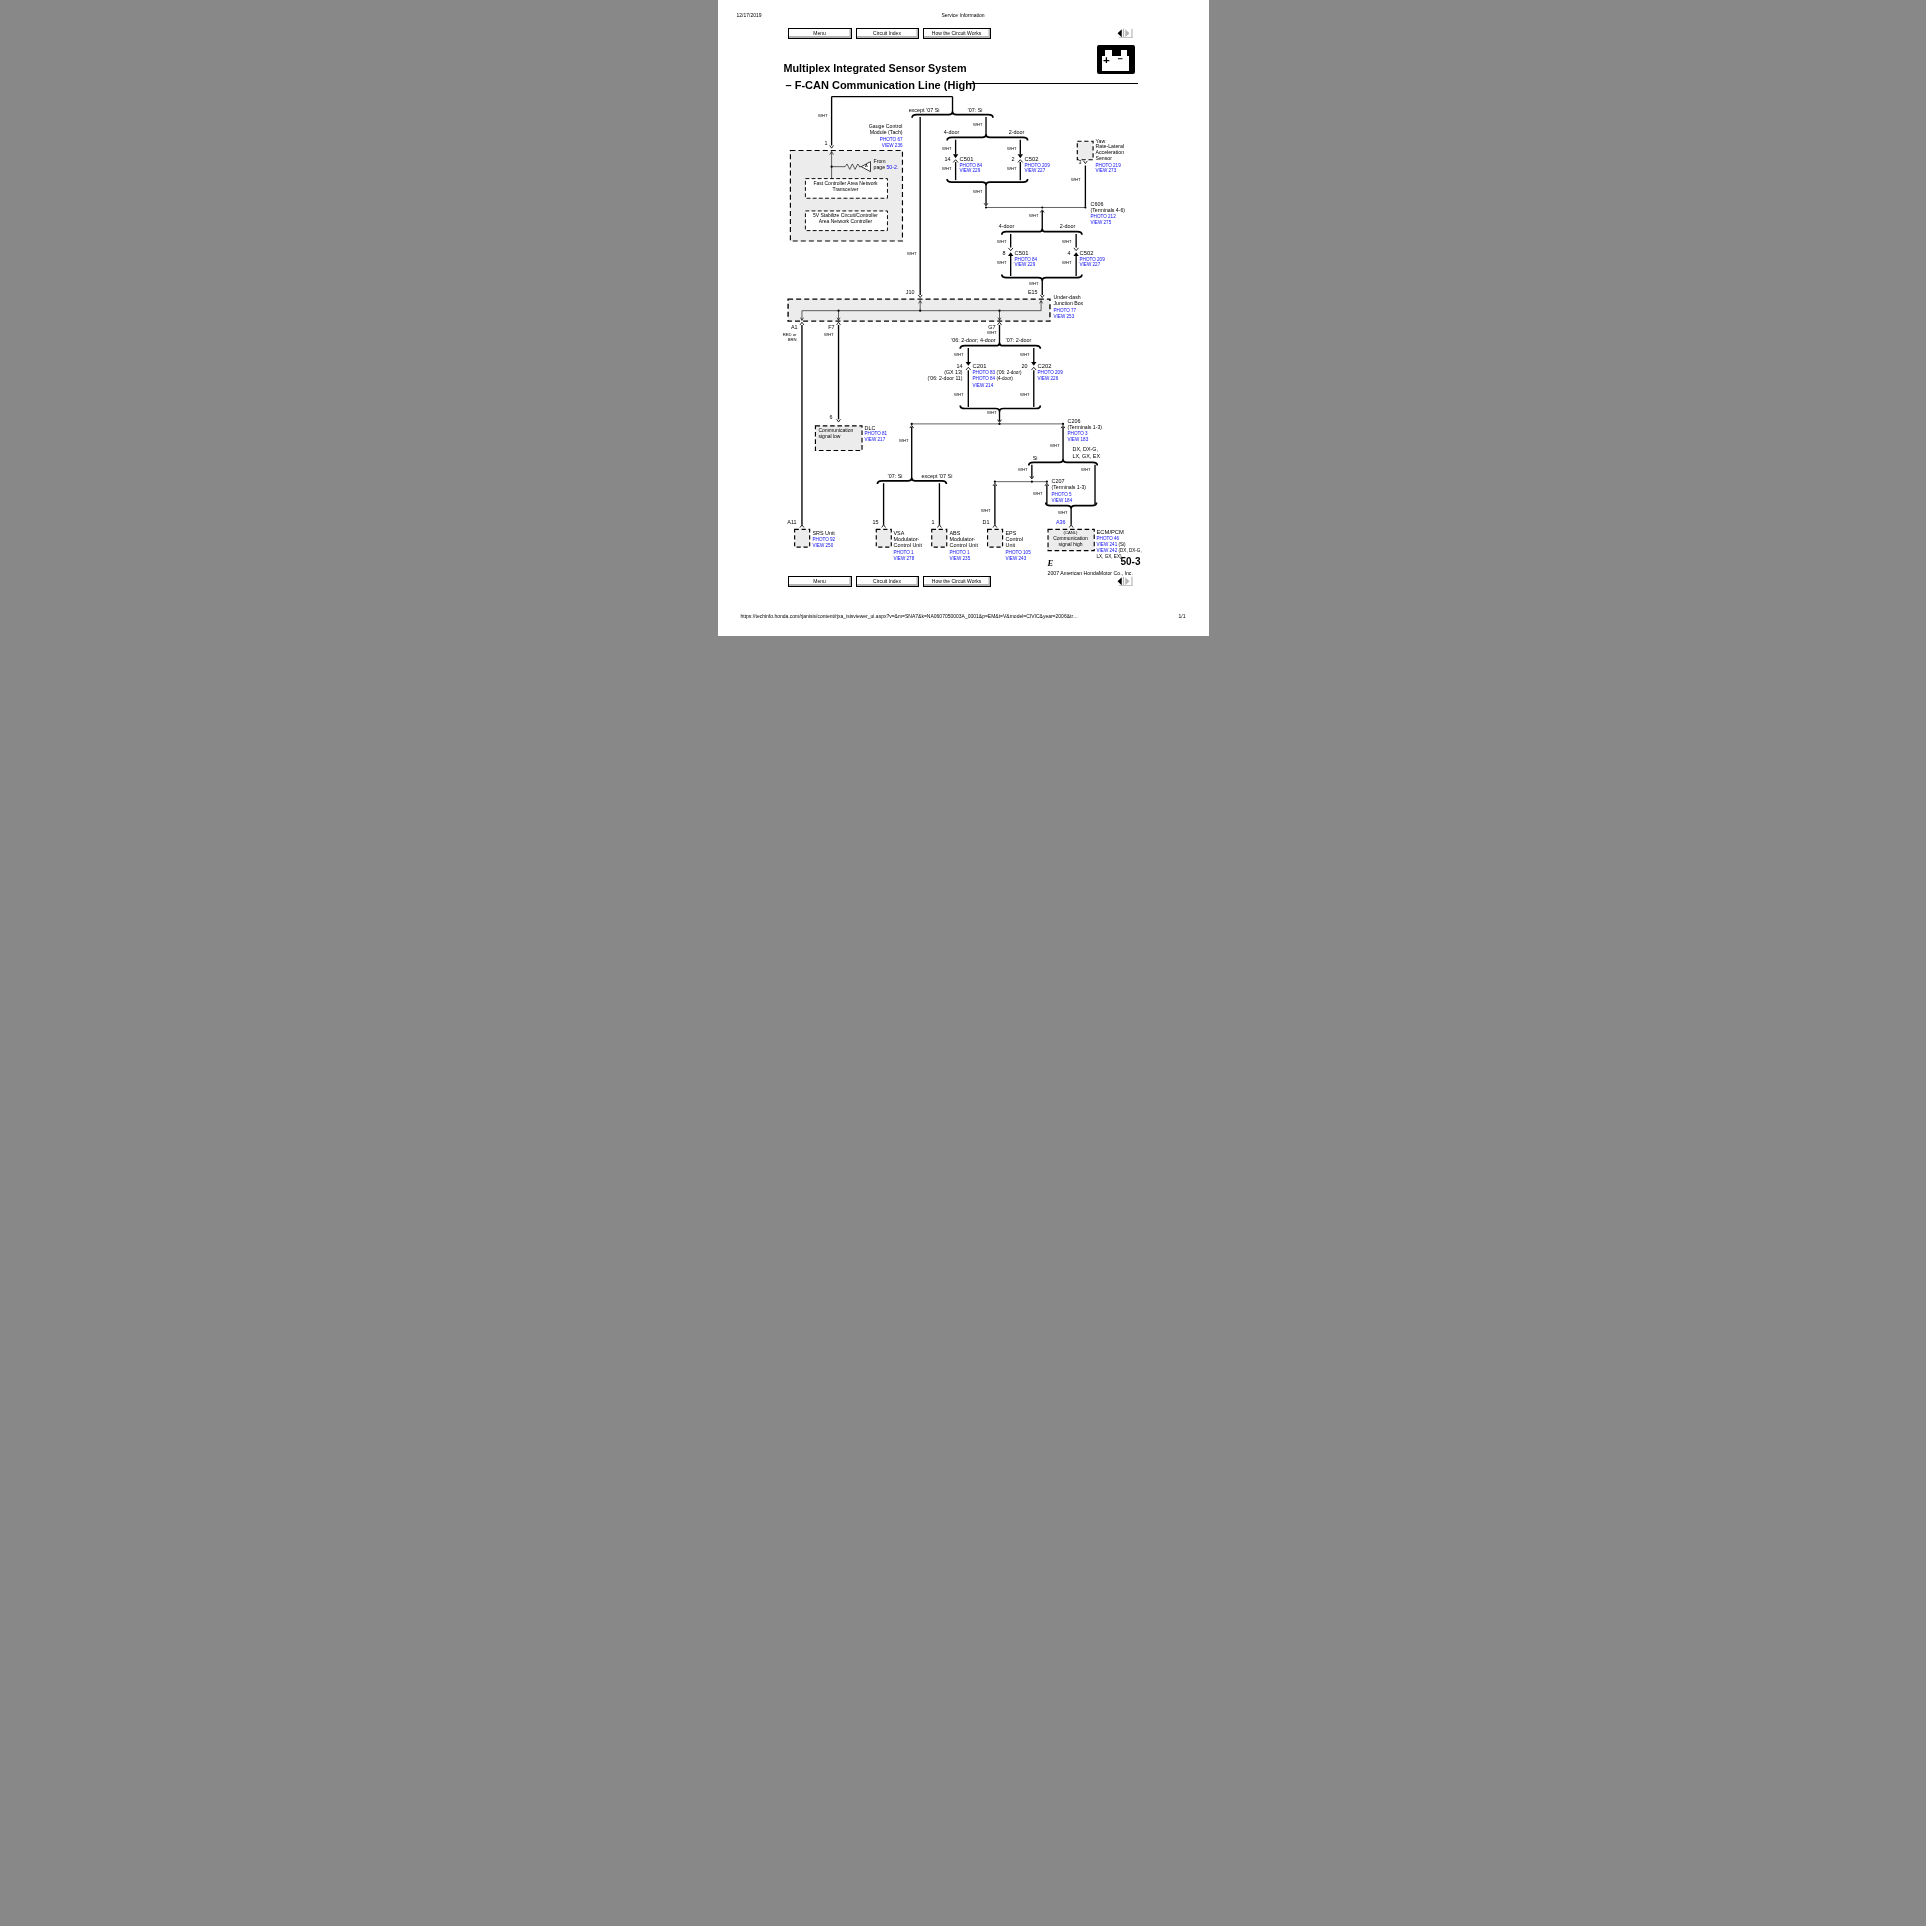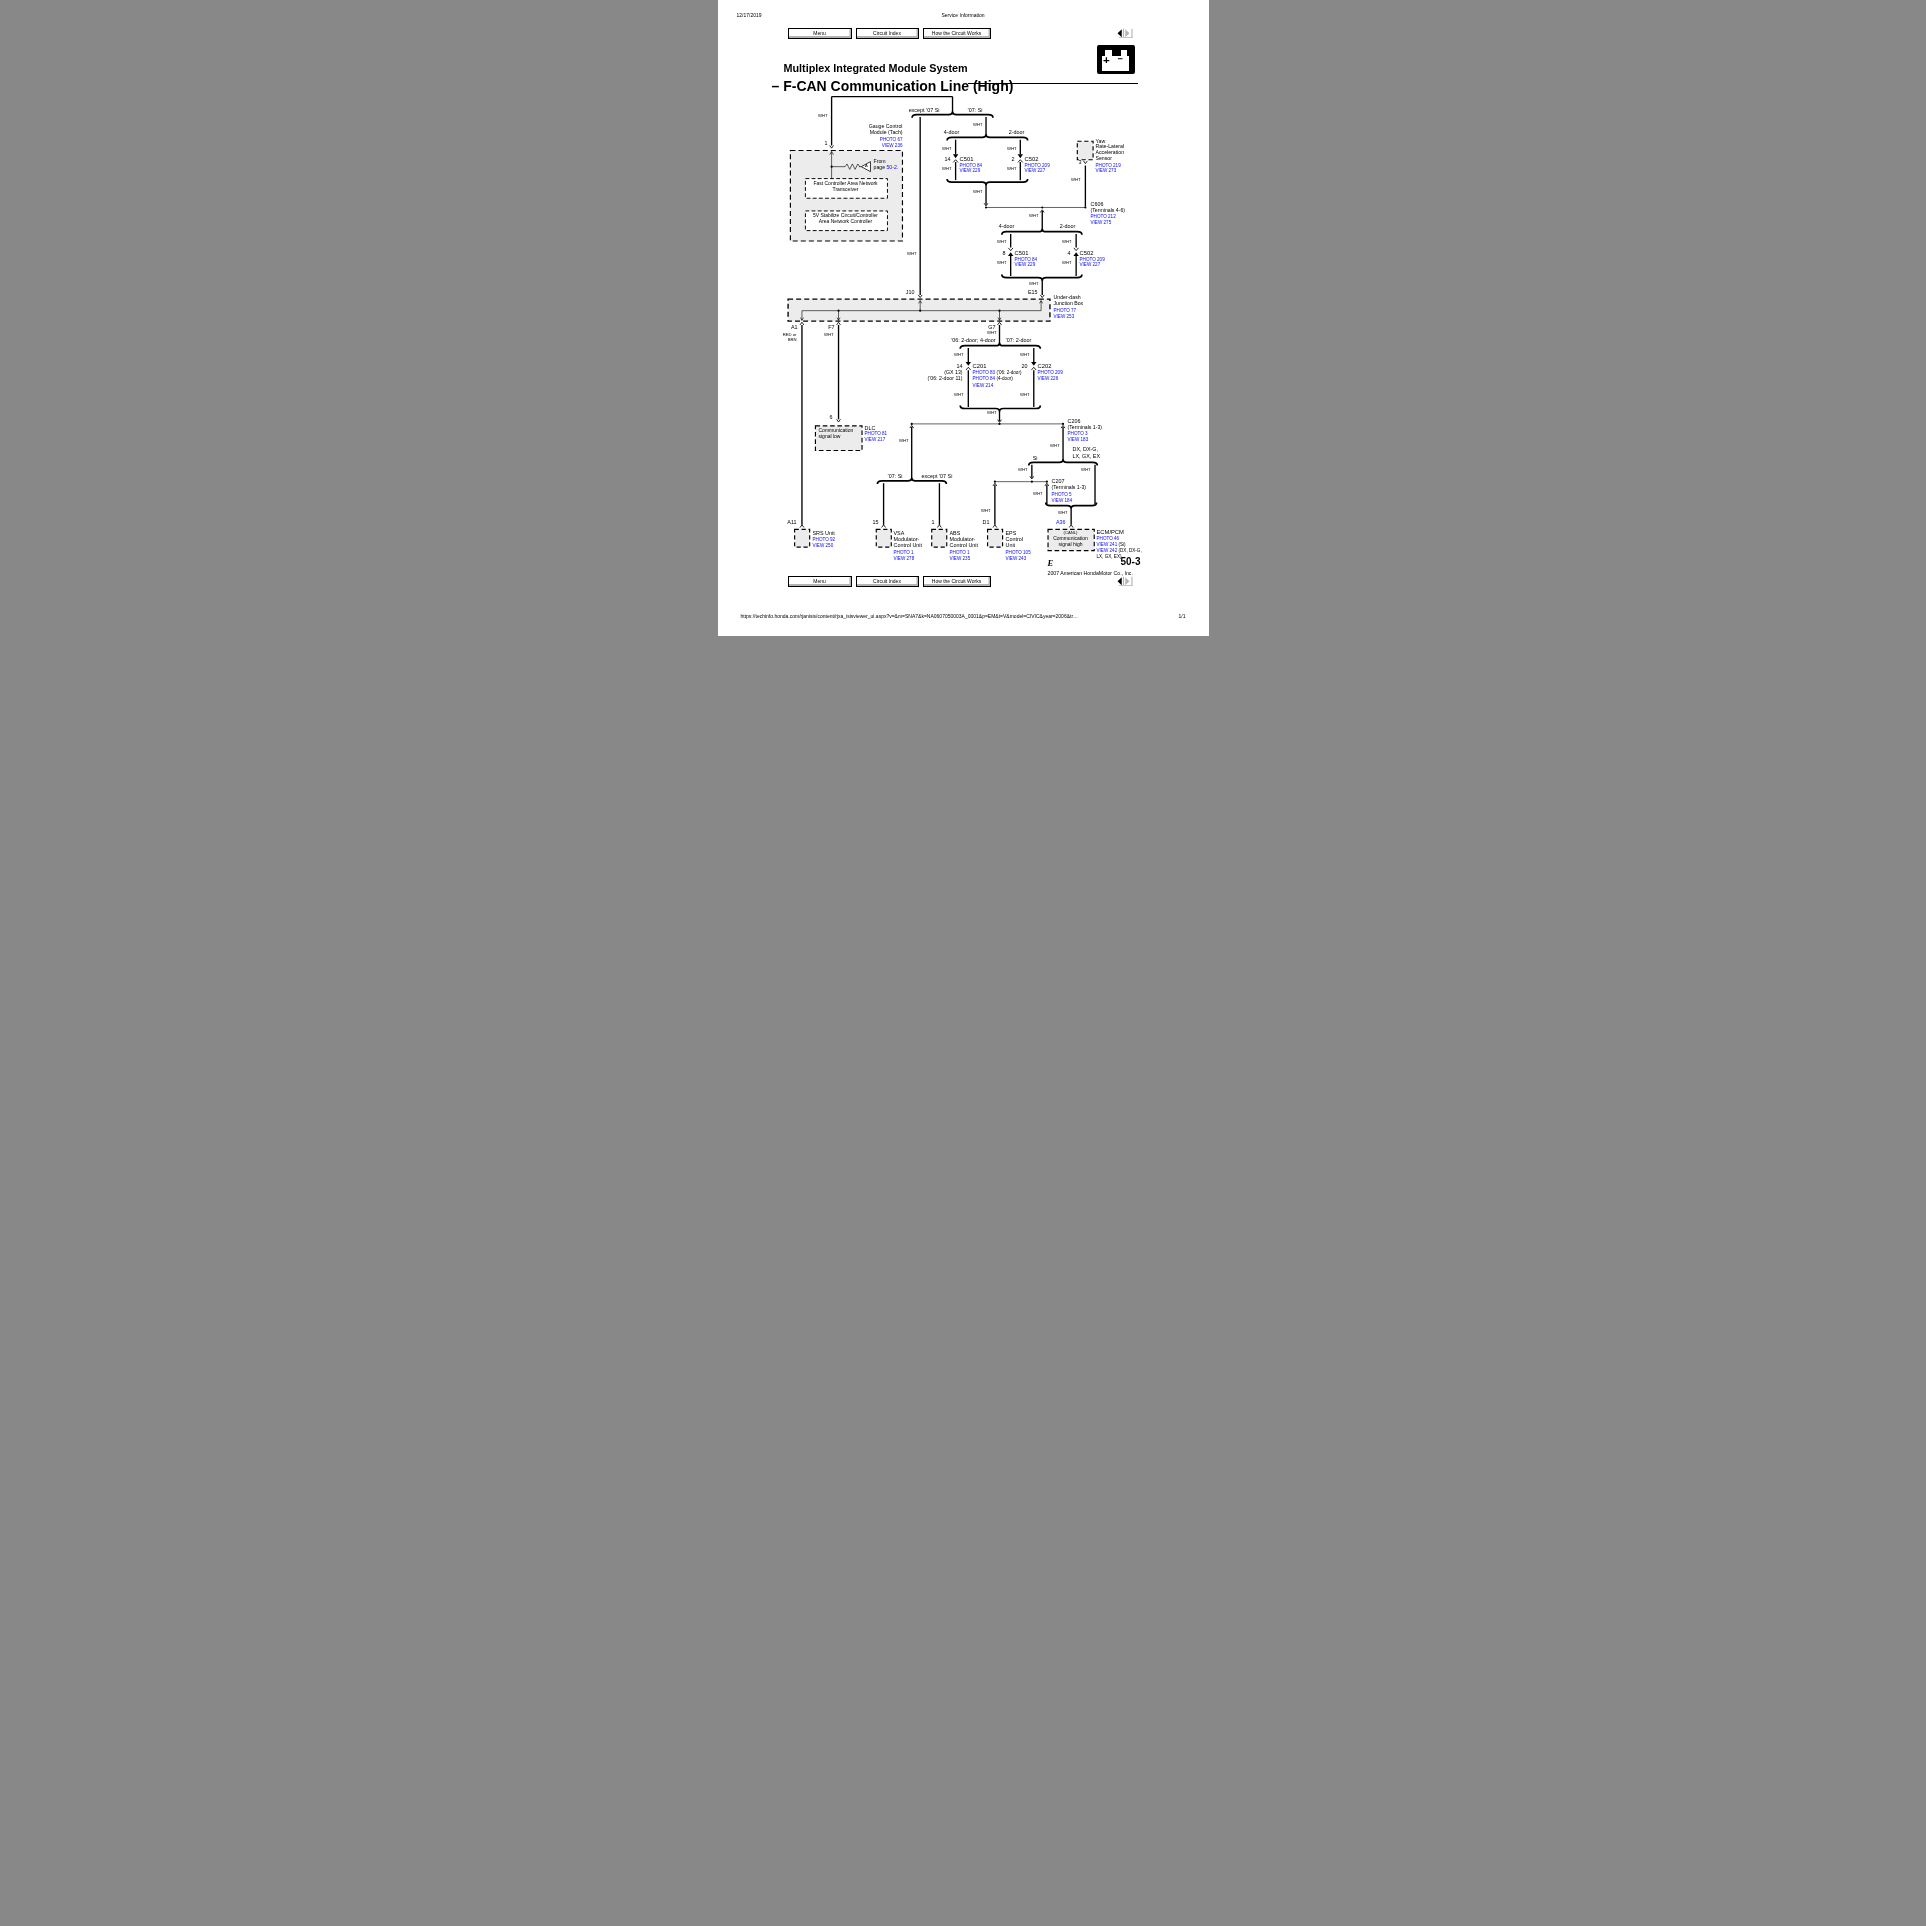--- a/index.html
+++ b/index.html
@@ -47,22 +47,22 @@
   </svg>
 
   <div class="battery">
     <div class="tab" style="left:8.9px;"></div>
     <div class="tab" style="left:24px;"></div>
     <div class="cell"></div>
     <span class="sign" style="left:6.5px;top:8.5px;font-size:11.6px;">+</span>
     <span class="sign" style="left:21px;top:10.4px;font-size:9.2px;">−</span>
   </div>
 
-  <div class="lbl" style="left:66px;top:62px;font-size:10.8px;font-weight:bold;">Multiplex Integrated Module System</div>
-  <div class="lbl" style="left:54px;top:79px;font-size:14px;font-weight:bold;">– F-CAΝ Communication Line (High)</div>
+  <div class="lbl" style="left:66px;top:62px;font-size:10.8px;font-weight:bold;">Multiplex Integrated Sensor System</div>
+  <div class="lbl" style="left:68px;top:79px;font-size:11px;font-weight:bold;">– F-CAΝ Communication Line (High)</div>
   <div class="rule" style="left:250px;top:83px;width:170px;"></div>
 
   <svg width="491" height="636" viewBox="0 0 1275 1650">
     <g fill="var(--boxfill,#ececec)" stroke="#000">
       <rect x="188" y="390" width="291" height="235" stroke-width="3" stroke-dasharray="13 8"></rect>
       <rect x="227" y="463" width="213" height="51" fill="#fff" stroke-width="2.5" stroke-dasharray="10 6"></rect>
       <rect x="227" y="547" width="213" height="51" fill="#fff" stroke-width="2.5" stroke-dasharray="10 6"></rect>
       <rect x="933" y="366" width="41" height="48" stroke-width="3" stroke-dasharray="11 7"></rect>
       <rect x="182" y="776" width="680" height="57" stroke-width="3.5" stroke-dasharray="13 8"></rect>
       <rect x="253" y="1105" width="121" height="64" stroke-width="3" stroke-dasharray="12 7"></rect>

